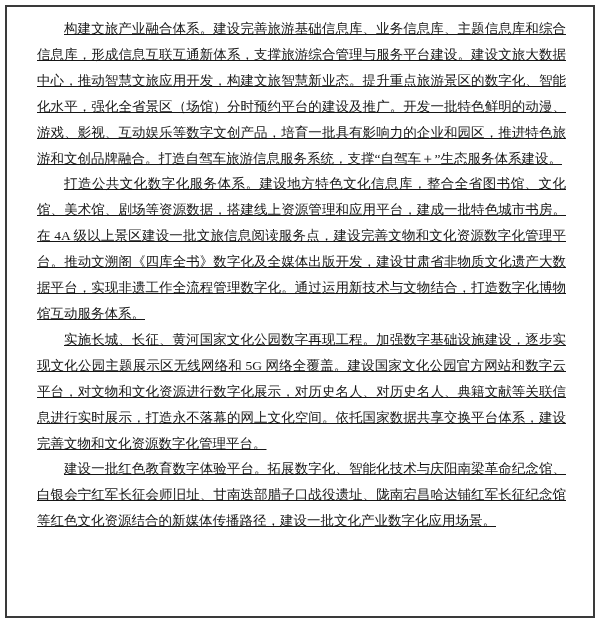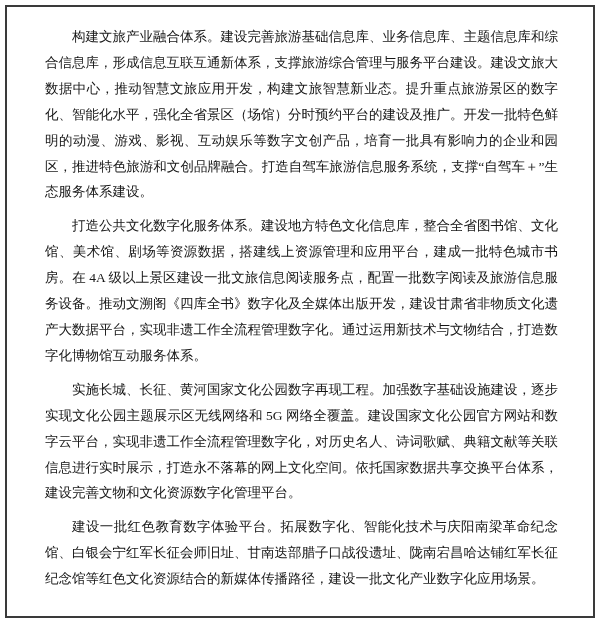--- a/index.html
+++ b/index.html
@@ -35,29 +35,30 @@
     right: 27px;
     top: 9px;
     bottom: 8px;
     color: var(--text-color);
     font-size: 13.5px;
     line-height: 25.9px;
     text-align: justify;
     text-justify: inter-character;
   }
   .doc-body p {
-    margin: 8px;
+    margin: 0;
     padding: 0;
     text-indent: 2em;
     word-break: break-all;
+    text-decoration: underline;
   }
 </style>
 </head>
 <body>
 
 <div class="page-frame">
   <div class="doc-body">
     <p>构建文旅产业融合体系。建设完善旅游基础信息库、业务信息库、主题信息库和综合信息库，形成信息互联互通新体系，支撑旅游综合管理与服务平台建设。建设文旅大数据中心，推动智慧文旅应用开发，构建文旅智慧新业态。提升重点旅游景区的数字化、智能化水平，强化全省景区（场馆）分时预约平台的建设及推广。开发一批特色鲜明的动漫、游戏、影视、互动娱乐等数字文创产品，培育一批具有影响力的企业和园区，推进特色旅游和文创品牌融合。打造自驾车旅游信息服务系统，支撑“自驾车＋”生态服务体系建设。</p>
-    <p>打造公共文化数字化服务体系。建设地方特色文化信息库，整合全省图书馆、文化馆、美术馆、剧场等资源数据，搭建线上资源管理和应用平台，建成一批特色城市书房。在 4A 级以上景区建设一批文旅信息阅读服务点，配置一批数字阅读及旅游信息服务设备。推动文溯阁《四库全书》数字化及全媒体出版开发，建设甘肃省非物质文化遗产大数据平台，实现非遗工作全流程管理数字化。通过运用新技术与文物结合，打造数字化博物馆互动服务体系。</p>
-    <p>实施长城、长征、黄河国家文化公园数字再现工程。加强数字基础设施建设，逐步实现文化公园主题展示区无线网络和 5G 网络全覆盖。建设国家文化公园官方网站和数字云平台，实现非遗工作全流程管理数字化，对历史名人、诗词歌赋、典籍文献等关联信息进行实时展示，打造永不落幕的网上文化空间。依托国家数据共享交换平台体系，建设完善文物和文化资源数字化管理平台。</p>
+    <p>打造公共文化数字化服务体系。建设地方特色文化信息库，整合全省图书馆、文化馆、美术馆、剧场等资源数据，搭建线上资源管理和应用平台，建成一批特色城市书房。在 4A 级以上景区建设一批文旅信息阅读服务点，建设完善文物和文化资源数字化管理平台。推动文溯阁《四库全书》数字化及全媒体出版开发，建设甘肃省非物质文化遗产大数据平台，实现非遗工作全流程管理数字化。通过运用新技术与文物结合，打造数字化博物馆互动服务体系。</p>
+    <p>实施长城、长征、黄河国家文化公园数字再现工程。加强数字基础设施建设，逐步实现文化公园主题展示区无线网络和 5G 网络全覆盖。建设国家文化公园官方网站和数字云平台，对文物和文化资源进行数字化展示，对历史名人、对历史名人、典籍文献等关联信息进行实时展示，打造永不落幕的网上文化空间。依托国家数据共享交换平台体系，建设完善文物和文化资源数字化管理平台。</p>
     <p>建设一批红色教育数字体验平台。拓展数字化、智能化技术与庆阳南梁革命纪念馆、白银会宁红军长征会师旧址、甘南迭部腊子口战役遗址、陇南宕昌哈达铺红军长征纪念馆等红色文化资源结合的新媒体传播路径，建设一批文化产业数字化应用场景。</p>
   </div>
 </div>
 
 </body></html>

